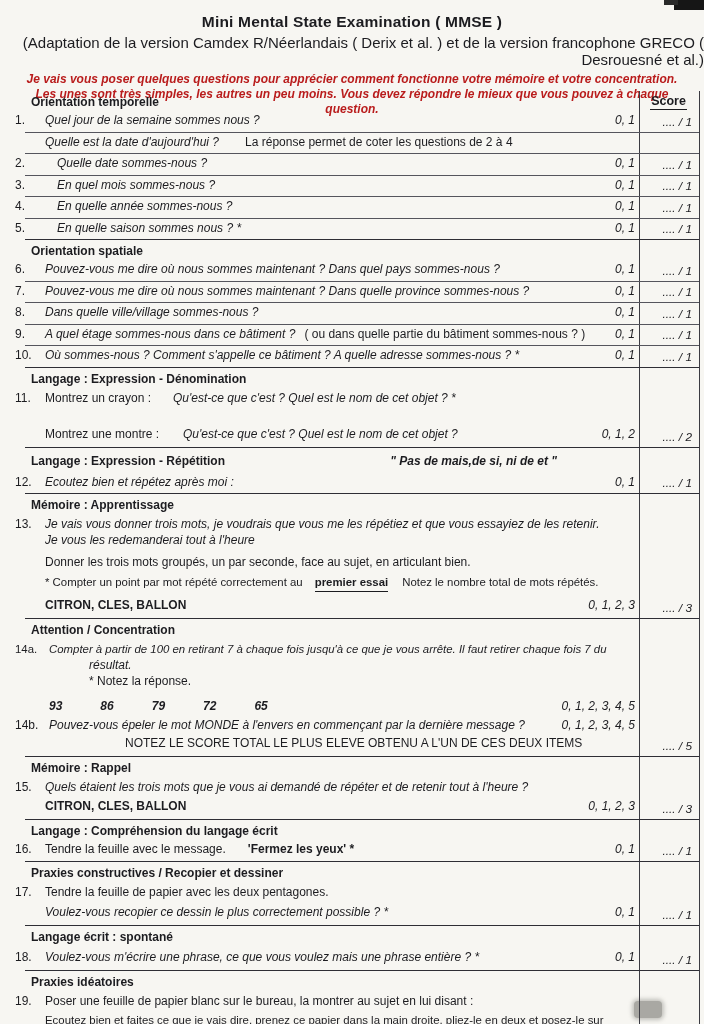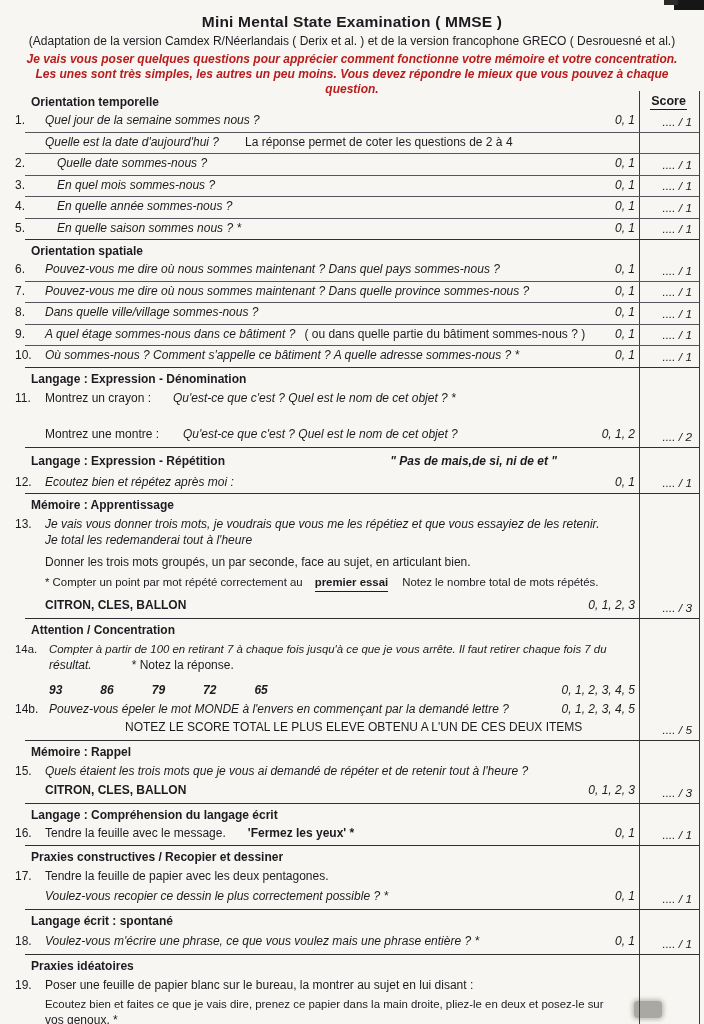--- a/index.html
+++ b/index.html
@@ -10,21 +10,21 @@
     color:#1c1c20; -webkit-font-smoothing:antialiased;
   }
   
   .artifact-tr{position:absolute;top:0;right:0;width:30px;height:10px;background:#161616;}
   .artifact-tr2{position:absolute;top:0;right:26px;width:14px;height:5px;background:#2a2a2a;}
   .artifact-bl{position:absolute;top:1001px;left:634px;width:28px;height:17px;background:#9c9b96;border-radius:4px;box-shadow:0 0 4px 2px #b7b6b1;opacity:.85;}
 
   
   header{padding-top:13px;text-align:center;}
   .title{font-size:15.5px;font-weight:bold;letter-spacing:.2px;}
-  .subtitle{font-size:12px;margin-top:3px;}
+  .subtitle{font-size:15px;margin-top:3px;text-align:right;}
   .intro{font-size:12px;font-style:italic;font-weight:bold;max-width:660px;margin:4px auto 0;line-height:15px;color:#b91c1c;}
 
   
   .form{position:absolute;left:25px;top:91px;width:674px;border-right:1.4px solid #3b3b42;}
   .row{display:grid;grid-template-columns:1fr 60px;}
   .hr{border-bottom:1.1px solid #55555d;}
   .hr2{border-bottom:1.8px solid #2e2e35;}
   .main{padding:2px 4px 3px 0;line-height:15.5px;font-size:12px;display:flex;align-items:baseline;min-width:0;}
   .main.col{display:block;}
   .score{border-left:1.4px solid #3b3b42;display:flex;align-items:flex-end;justify-content:flex-end;
@@ -246,21 +246,21 @@
       <div class="main sec">Mémoire : Apprentissage</div>
       <div class="score"></div>
     </div>
 
     <div class="row hr2">
       <div class="main col">
         <div class="line">
           <span class="num">13.</span>
           <span class="it">Je vais vous donner trois mots, je voudrais que vous me les répétiez et que vous essayiez de les retenir.</span>
         </div>
-        <div class="line cont it">Je total les redemanderai tout à l'heure</div>
+        <div class="line cont it">Je vous les redemanderai tout à l'heure</div>
         <div class="line cont up" style="margin-top:6px;">Donner les trois mots groupés, un par seconde, face au sujet, en articulant bien.</div>
         <div class="line cont tight" style="margin-top:4px;">
           <span class="up">* Compter un point par mot répété correctement au</span>
           <span class="b uline" style="margin:0 14px 0 12px;">premier essai</span>
           <span class="up">Notez le nombre total de mots répétés.</span>
         </div>
         <div class="line cont" style="margin-top:5px;padding-bottom:2px;">
           <span class="b">CITRON, CLES, BALLON</span>
           <span class="code">0, 1, 2, 3</span>
         </div>
@@ -274,37 +274,37 @@
       <div class="main sec">Attention / Concentration</div>
       <div class="score"></div>
     </div>
 
     <div class="row hr2">
       <div class="main col">
         <div class="line tight">
           <span class="num numw">14a.</span>
           <span class="it">Compter à partir de 100 en retirant 7 à chaque fois jusqu'à ce que je vous arrête. Il faut retirer chaque fois 7 du</span>
         </div>
-        <div class="line" style="padding-left:24px;">
+        <div class="line" style="padding-left:24px;flex-direction:column;">
           <span class="it">résultat.</span>
           <span class="up" style="margin-left:40px;">* Notez la réponse.</span>
         </div>
         <div class="line" style="margin-top:9px;padding-left:24px;">
           <span class="nums">
             <span>93</span>
             <span>86</span>
             <span>79</span>
             <span>72</span>
             <span>65</span>
           </span>
           <span class="code">0, 1, 2, 3, 4, 5</span>
         </div>
         <div class="line" style="margin-top:3px;">
           <span class="num numw">14b.</span>
-          <span class="it">Pouvez-vous épeler le mot MONDE à l'envers en commençant par la demandé lettre ?</span>
+          <span class="it">Pouvez-vous épeler le mot MONDE à l'envers en commençant par la dernière message ?</span>
           <span class="code">0, 1, 2, 3, 4, 5</span>
         </div>
         <div class="line notez up" style="margin-top:2px;padding-bottom:2px;">NOTEZ LE SCORE TOTAL LE PLUS ELEVE OBTENU A L'UN DE CES DEUX ITEMS</div>
       </div>
       <div class="score">
           <span>.... / 5</span>
         </div>
     </div>
 
     <div class="row">

